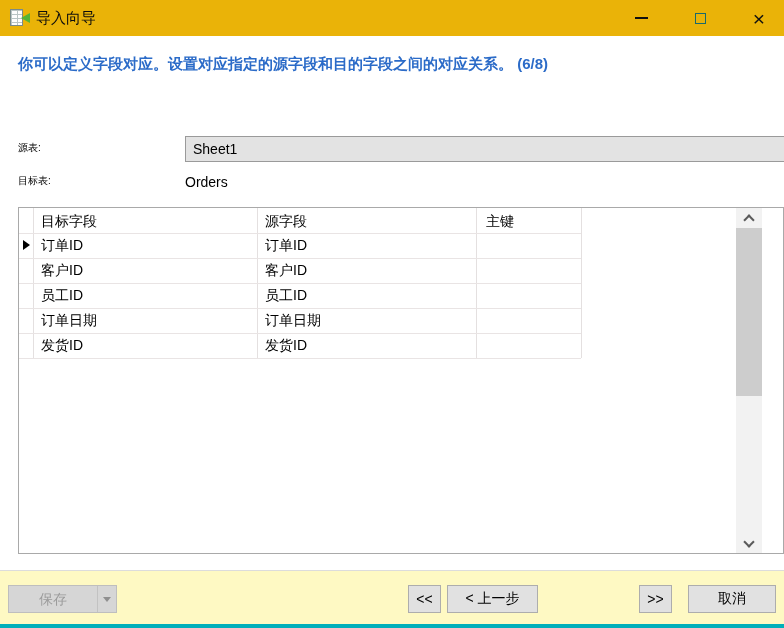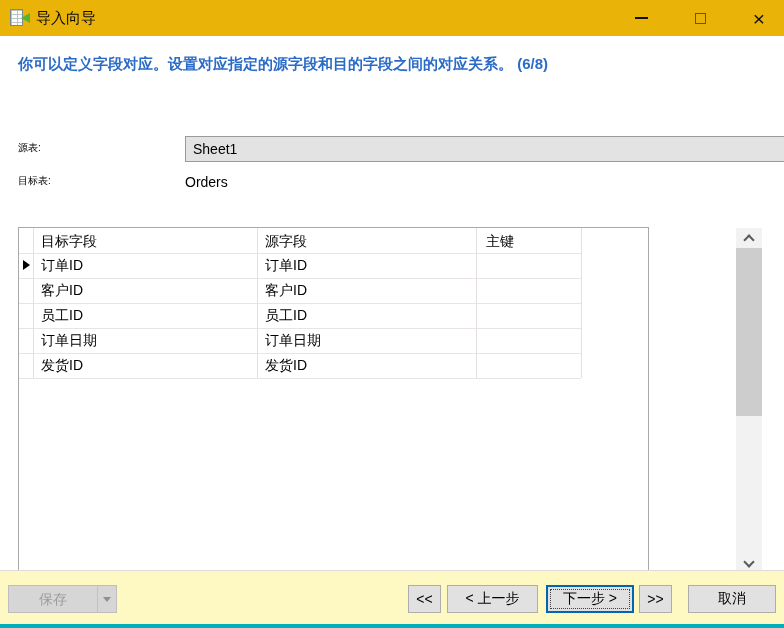--- a/index.html
+++ b/index.html
@@ -31,21 +31,21 @@
   .form-label { position:absolute; font-size:10px; color:#000; }
   .lbl-source { left:18px; top:141px; }
   .lbl-target { left:18px; top:174px; }
   .select { position:absolute; left:185px; top:136px; width:627px; height:26px; background:#E3E3E3;
       border:1px solid #9a9a9a; font-size:14px; line-height:24px; padding-left:7px; color:#000; }
   .select .chev { position:absolute; right:11px; top:8px; width:8px; height:8px;
       border-right:1px solid #555; border-bottom:1px solid #555; transform:rotate(45deg); }
   .target-value { position:absolute; left:185px; top:174px; font-size:14px; color:#000; }
 
   
-  .grid { position:absolute; left:18px; top:207px; width:631px; height:347px; background:#fff; border:1px solid #A9A9A9;margin-top:20px; }
+  .grid { position:absolute; left:18px; top:207px; width:766px; height:347px; background:#fff; border:1px solid #A9A9A9; }
   .vline { position:absolute; top:0; width:1px; height:150px; background:#E4E0E0; }
   .v0{left:14px;} .v1{left:238px;} .v2{left:457px;} .v3{left:562px;}
   .hline { position:absolute; left:0; width:562px; height:1px; background:#E9E4E4; }
   .hcell { position:absolute; top:0; height:25px; line-height:26px; font-size:14px; color:#000; white-space:nowrap; }
   .grow  { position:absolute; left:0; width:562px; height:25px; }
   .gcell { position:absolute; top:0; height:25px; line-height:25px; font-size:14px; color:#000; white-space:nowrap; }
   .c1{left:22px;} .c2{left:246px;} .c3{left:467px;}
   .row-marker { position:absolute; left:4px; top:32px; width:0; height:0;
       border-top:5px solid transparent; border-bottom:5px solid transparent; border-left:7px solid #000; }
 
@@ -169,19 +169,18 @@
   </div>
 
   <div class="footer">
     <div class="save-btn">
       <div class="save-label">保存</div>
       <div class="save-sep"></div>
       <div class="save-caret"></div>
     </div>
     <div class="btn btn-first">&lt;&lt;</div>
     <div class="btn btn-prev">&lt; 上一步</div>
-    <div class="btn btn-next">下一步 &gt;</div>
     <div class="btn btn-last">&gt;&gt;</div>
     <div class="btn btn-cancel">取消</div>
   </div>
 
   <div class="bottom-edge"></div>
 </div>
 
 </body></html>

